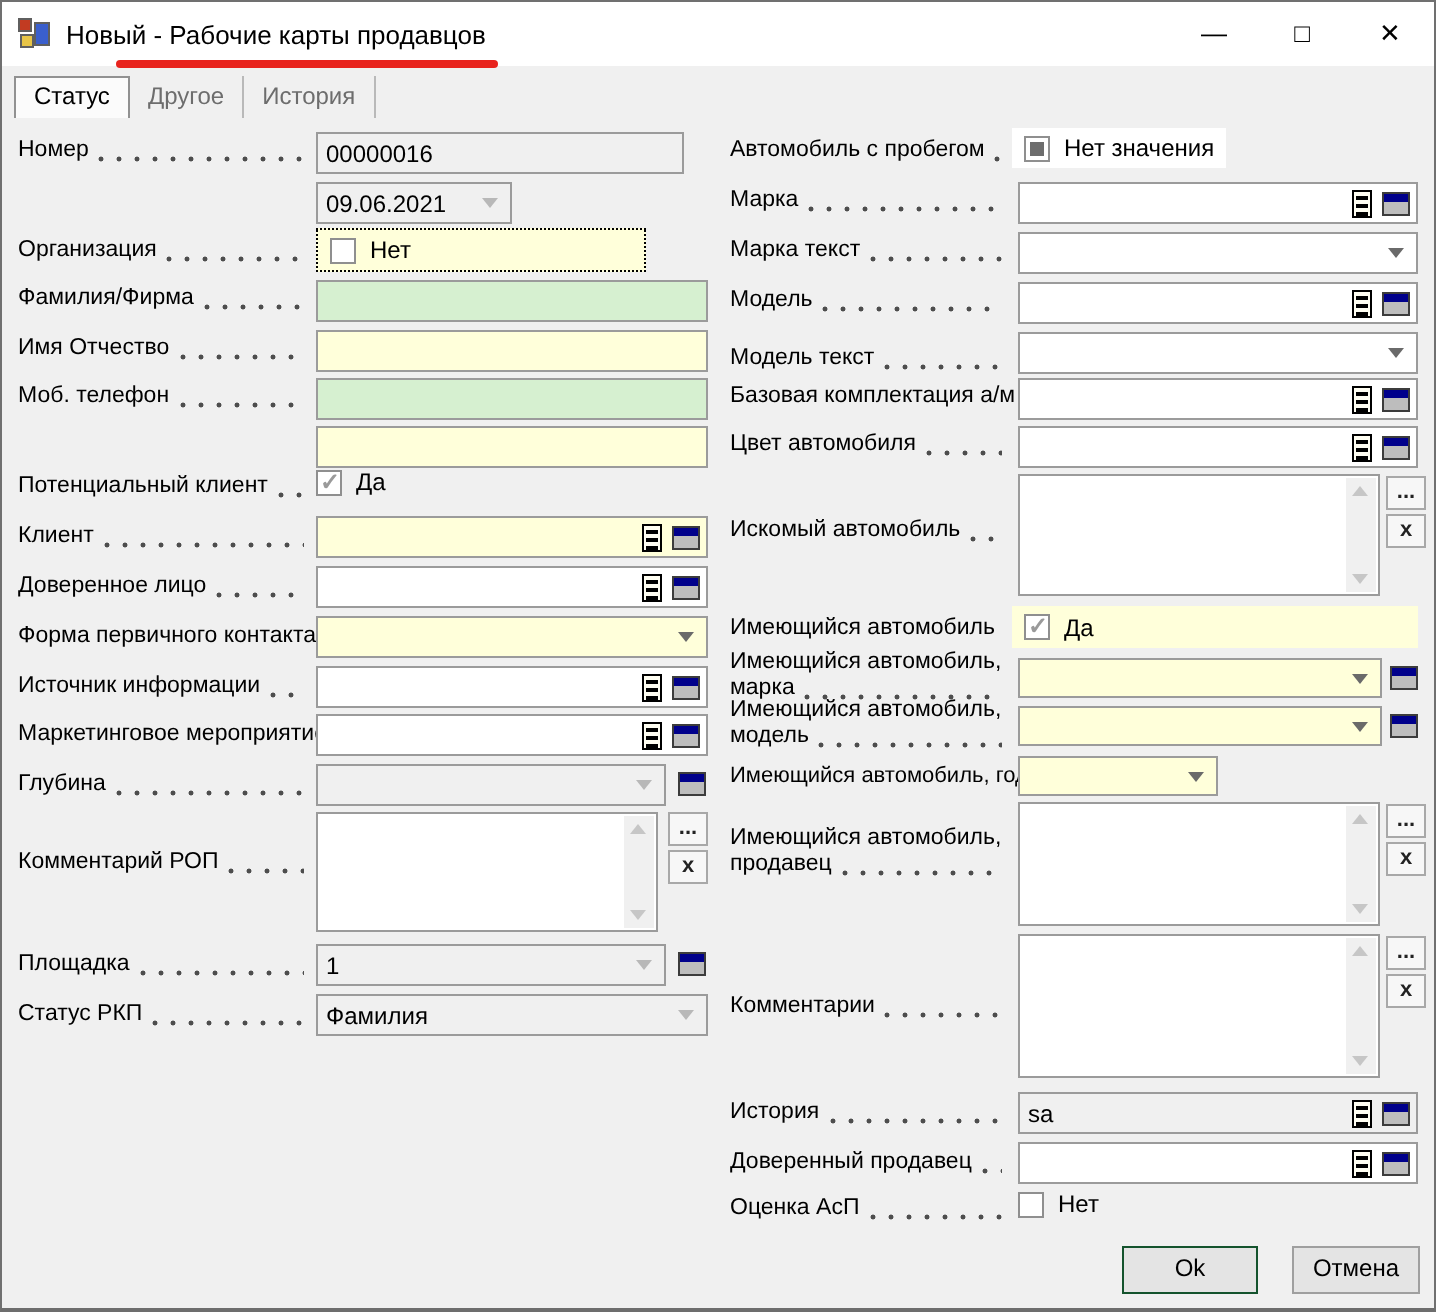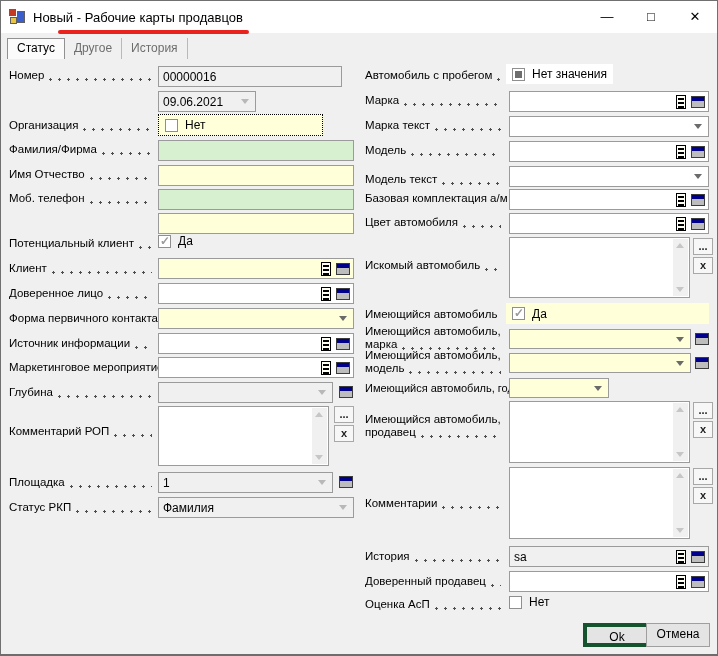--- a/index.html
+++ b/index.html
@@ -54,21 +54,21 @@
   
   .ta{position:absolute;background:#fff;border:1px solid #9b9b9b;}
   .sb{position:absolute;top:1px;bottom:1px;right:1px;width:15px;background:#f0f0f0;}
   .sb-up{position:absolute;top:4px;left:3px;width:0;height:0;border-left:4px solid transparent;border-right:4px solid transparent;border-bottom:5px solid #c6c6c6;}
   .sb-dn{position:absolute;bottom:4px;left:3px;width:0;height:0;border-left:4px solid transparent;border-right:4px solid transparent;border-top:5px solid #c6c6c6;}
   .mini{position:absolute;width:20px;height:17px;background:#f7f7f7;border:1px solid #a8a8a8;
     font-size:11px;line-height:14px;text-align:center;font-weight:bold;color:#222;}
   
   .btn{position:absolute;height:24px;background:#e4e4e4;border:1px solid #9f9f9f;
     text-align:center;font-size:12px;line-height:21px;}
-  .btn.default{border:4px solid #14532d;margin-left:22px;}
+  .btn.default{border:1px solid #14532d;}
 </style>
 </head>
 <body>
 
 <div class="window">
 
   <div class="titlebar">
     <span class="appicon">
         <i class="sq1"></i>
         <i class="sq2"></i>

